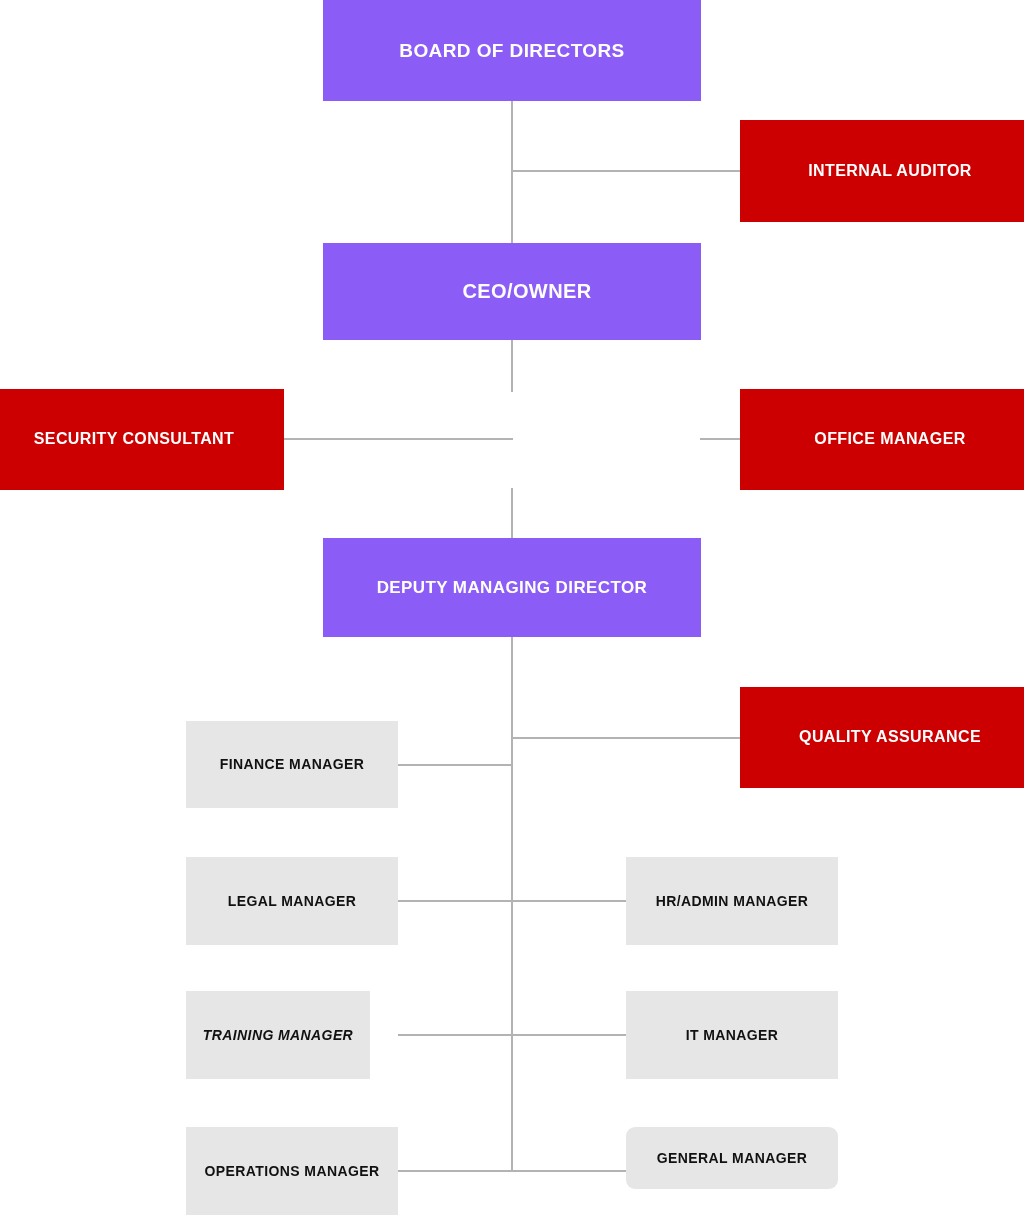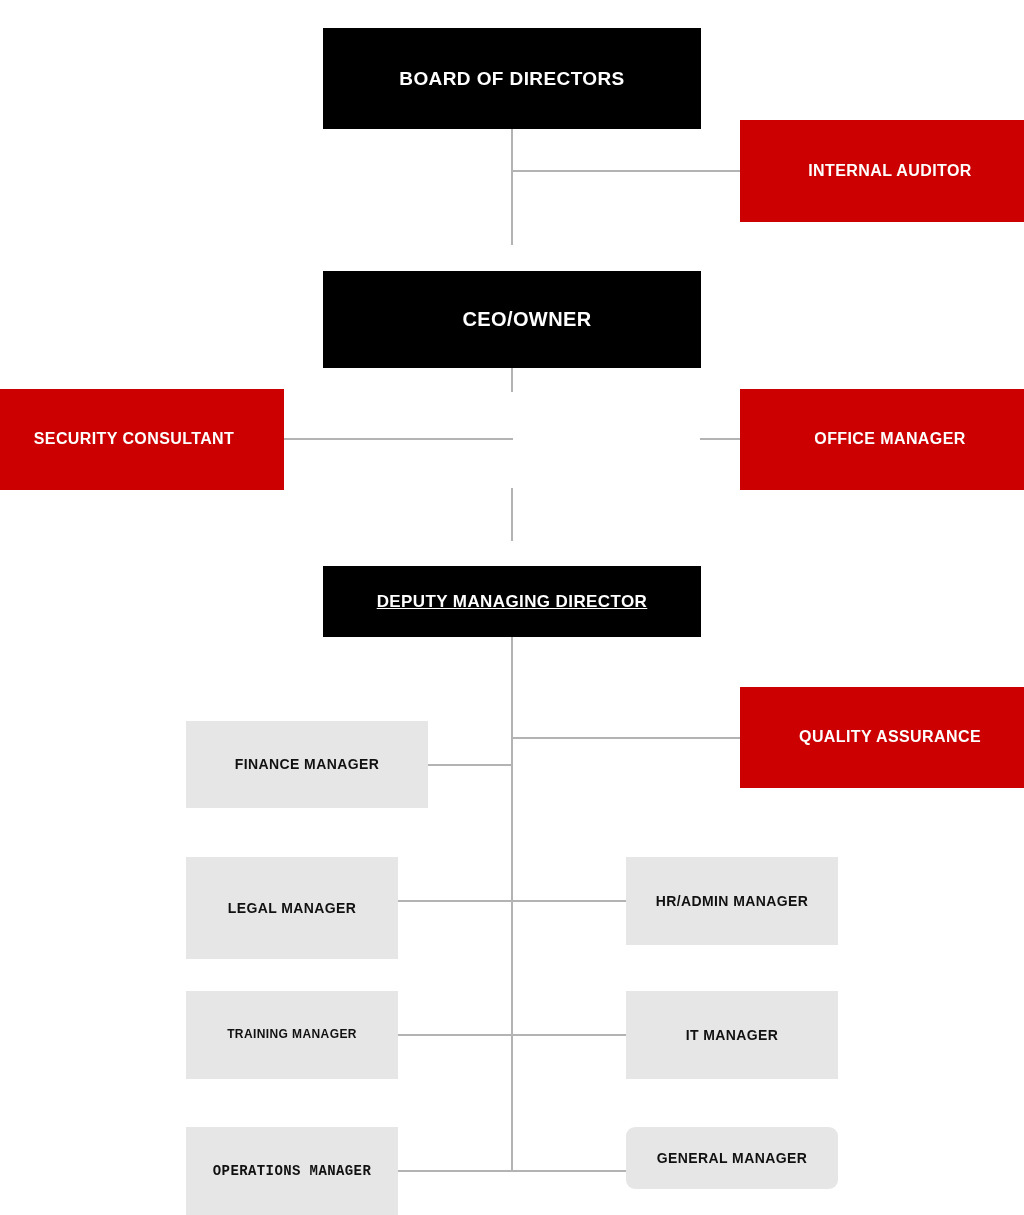--- a/index.html
+++ b/index.html
@@ -22,24 +22,23 @@
     display: flex;
     align-items: center;
     justify-content: center;
     text-align: center;
     box-sizing: border-box;
     letter-spacing: 0.4px;
     line-height: 1.15;
     z-index: 2;
   }
   .node-primary {
-    background: #000000;
+    background: #8b5cf6;
     color: #ffffff;
     font-weight: bold;
-    margin-top: 28px;
   }
   .node-accent {
     background: #cc0000;
     color: #ffffff;
     font-weight: bold;
   }
   .node-support {
     background: #e6e6e6;
     color: #111111;
     font-weight: bold;
@@ -85,31 +84,31 @@
 
   <div class="node node-accent" style="left:740px; top:120px; width:300px; height:102px; font-size:16px;">INTERNAL AUDITOR</div>
 
   <div class="node node-primary" style="left:323px; top:243px; width:378px; height:97px; font-size:20px;padding-left:30px;">CEO/OWNER</div>
 
   <div class="node node-accent" style="left:-16px; top:389px; width:300px; height:101px; font-size:16px;">SECURITY CONSULTANT</div>
 
 
   <div class="node node-accent" style="left:740px; top:389px; width:300px; height:101px; font-size:16px;">OFFICE MANAGER</div>
 
-  <div class="node node-primary" style="left:323px; top:538px; width:378px; height:71px; font-size:17px;text-decoration:underline;">DEPUTY MANAGING DIRECTOR</div>
+  <div class="node node-primary" style="left:323px; top:538px; width:378px; height:99px; font-size:17px;">DEPUTY MANAGING DIRECTOR</div>
 
   <div class="node node-accent" style="left:740px; top:687px; width:300px; height:101px; font-size:16px;">QUALITY ASSURANCE</div>
 
-  <div class="node node-support" style="left:186px; top:721px; width:242px; height:87px; font-size:14px;">FINANCE MANAGER</div>
+  <div class="node node-support" style="left:186px; top:721px; width:212px; height:87px; font-size:14px;">FINANCE MANAGER</div>
 
-  <div class="node node-support" style="left:186px; top:857px; width:212px; height:102px; font-size:14px;">LEGAL MANAGER</div>
+  <div class="node node-support" style="left:186px; top:857px; width:212px; height:88px; font-size:14px;">LEGAL MANAGER</div>
 
   <div class="node node-support" style="left:626px; top:857px; width:212px; height:88px; font-size:14px;text-align:center;">HR/ADMIN MANAGER</div>
 
-  <div class="node node-support" style="left:186px; top:991px; width:212px; height:88px; font-size:12px;">TRAINING MANAGER</div>
+  <div class="node node-support" style="left:186px; top:991px; width:184px; height:88px; font-size:14px;font-style:italic;">TRAINING MANAGER</div>
 
   <div class="node node-support" style="left:626px; top:991px; width:212px; height:88px; font-size:14px;">IT MANAGER</div>
 
-  <div class="node node-support" style="left:186px; top:1127px; width:212px; height:88px; font-size:14px;font-family:Liberation Mono, monospace;">OPERATIONS MANAGER</div>
+  <div class="node node-support" style="left:186px; top:1127px; width:212px; height:88px; font-size:14px;">OPERATIONS MANAGER</div>
 
   <div class="node node-support" style="left:626px; top:1127px; width:212px; height:62px; font-size:14px;border-radius:9px;">GENERAL MANAGER</div>
 
 </div>
 
 </body></html>

